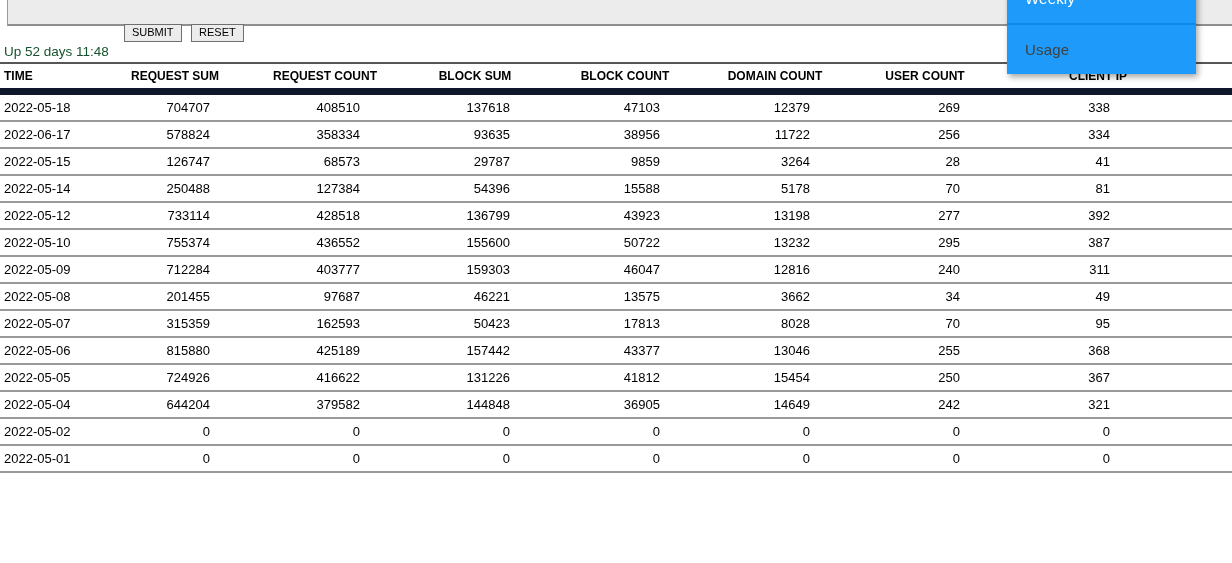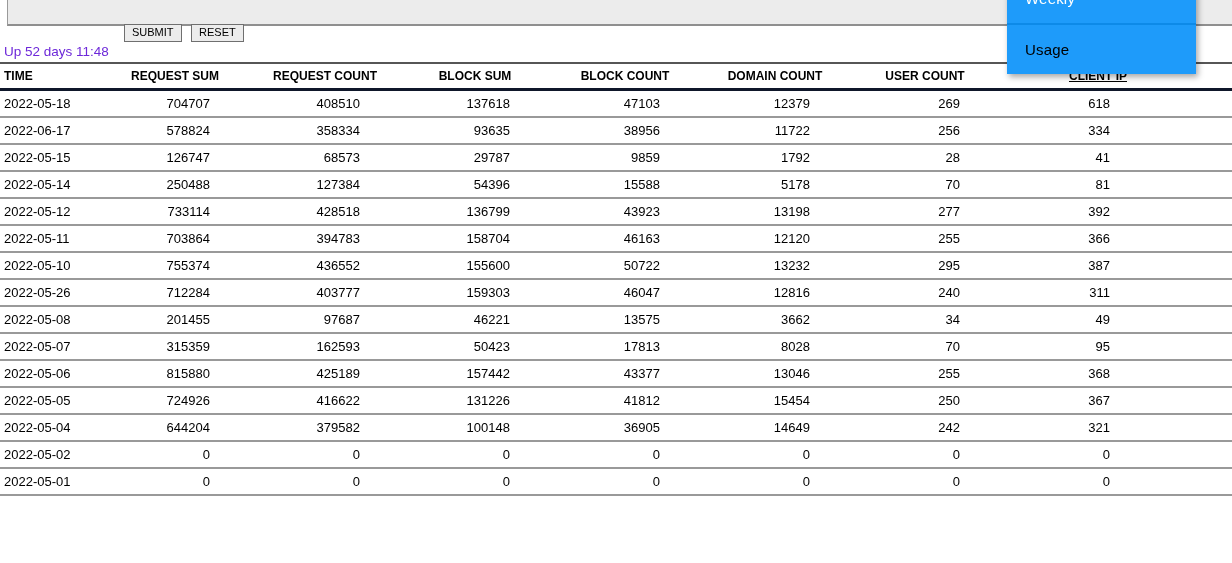--- a/index.html
+++ b/index.html
@@ -41,50 +41,49 @@
     cursor: pointer;
     margin-top: 20px;
   }
 
   
   .uptime {
     position: absolute;
     top: 44px;
     left: 4px;
     font-size: 13.5px;
-    color: #6d28d9;
+    color: #14532d;
     white-space: nowrap;
   }
 
   
   table.stats {
     position: absolute;
     top: 62px;
     left: 0;
     width: 1232px;
     border-collapse: collapse;
     table-layout: fixed;
     border-top: 2px solid #565656;
   }
   table.stats th {
     font-size: 12px;
     font-weight: bold;
     color: #000;
     text-align: center;
     padding: 5px 0;
-    border-bottom: 3px solid #0f172a;
+    border-bottom: 7px solid #0f172a;
     white-space: nowrap;
   }
   table.stats th:first-child {
     text-align: left;
     padding-left: 4px;
   }
   table.stats th:last-child {
     padding-right: 36px;
-    text-decoration: underline;
   }
   table.stats td {
     font-size: 13px;
     color: #000;
     text-align: right;
     padding: 5px 40px 5px 0;
     border-bottom: 2px solid #999999;
     white-space: nowrap;
   }
   table.stats td:first-child {
@@ -154,39 +153,39 @@
   </thead>
   <tbody>
       <tr>
         <td>2022-05-18</td>
         <td>704707</td>
         <td>408510</td>
         <td>137618</td>
         <td>47103</td>
         <td>12379</td>
         <td>269</td>
-        <td>618</td>
+        <td>338</td>
       </tr>
       <tr>
         <td>2022-06-17</td>
         <td>578824</td>
         <td>358334</td>
         <td>93635</td>
         <td>38956</td>
         <td>11722</td>
         <td>256</td>
         <td>334</td>
       </tr>
       <tr>
         <td>2022-05-15</td>
         <td>126747</td>
         <td>68573</td>
         <td>29787</td>
         <td>9859</td>
-        <td>1792</td>
+        <td>3264</td>
         <td>28</td>
         <td>41</td>
       </tr>
       <tr>
         <td>2022-05-14</td>
         <td>250488</td>
         <td>127384</td>
         <td>54396</td>
         <td>15588</td>
         <td>5178</td>
@@ -197,41 +196,31 @@
         <td>2022-05-12</td>
         <td>733114</td>
         <td>428518</td>
         <td>136799</td>
         <td>43923</td>
         <td>13198</td>
         <td>277</td>
         <td>392</td>
       </tr>
       <tr>
-        <td>2022-05-11</td>
-        <td>703864</td>
-        <td>394783</td>
-        <td>158704</td>
-        <td>46163</td>
-        <td>12120</td>
-        <td>255</td>
-        <td>366</td>
-      </tr>
-      <tr>
         <td>2022-05-10</td>
         <td>755374</td>
         <td>436552</td>
         <td>155600</td>
         <td>50722</td>
         <td>13232</td>
         <td>295</td>
         <td>387</td>
       </tr>
       <tr>
-        <td>2022-05-26</td>
+        <td>2022-05-09</td>
         <td>712284</td>
         <td>403777</td>
         <td>159303</td>
         <td>46047</td>
         <td>12816</td>
         <td>240</td>
         <td>311</td>
       </tr>
       <tr>
         <td>2022-05-08</td>
@@ -270,21 +259,21 @@
         <td>131226</td>
         <td>41812</td>
         <td>15454</td>
         <td>250</td>
         <td>367</td>
       </tr>
       <tr>
         <td>2022-05-04</td>
         <td>644204</td>
         <td>379582</td>
-        <td>100148</td>
+        <td>144848</td>
         <td>36905</td>
         <td>14649</td>
         <td>242</td>
         <td>321</td>
       </tr>
       <tr>
         <td>2022-05-02</td>
         <td>0</td>
         <td>0</td>
         <td>0</td>
@@ -301,14 +290,14 @@
         <td>0</td>
         <td>0</td>
         <td>0</td>
         <td>0</td>
       </tr>
     </tbody>
 </table>
 
 <div class="menu" style="background: rgb(30, 155, 250);">
   <div class="menu-item" style="color: rgb(255, 255, 255); border-top-color: rgb(13, 138, 232);">Weekly</div>
-  <div class="menu-item" style="color: #000000; border-top-color: rgb(13, 138, 232);">Usage</div>
+  <div class="menu-item" style="color: #404040; border-top-color: rgb(13, 138, 232);">Usage</div>
 </div>
 
 </body></html>

